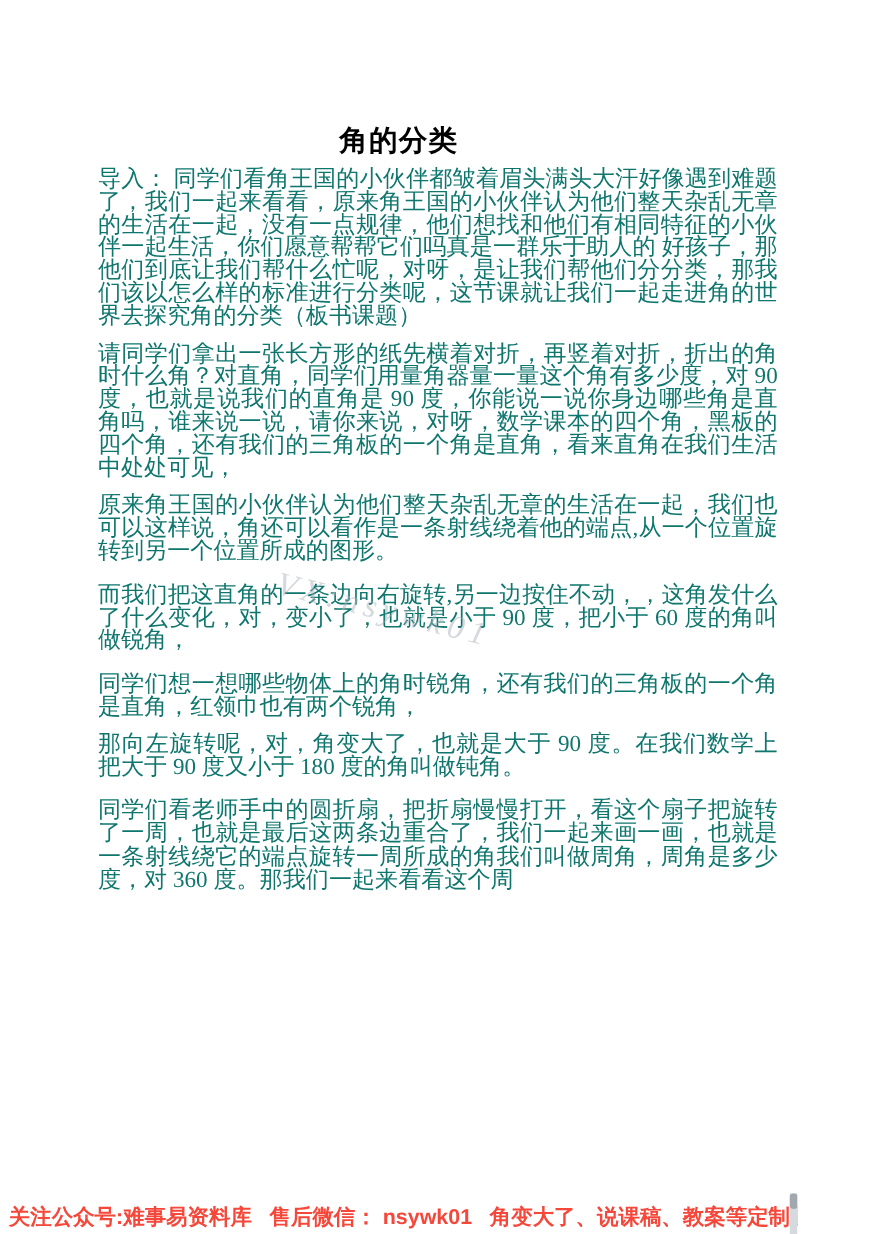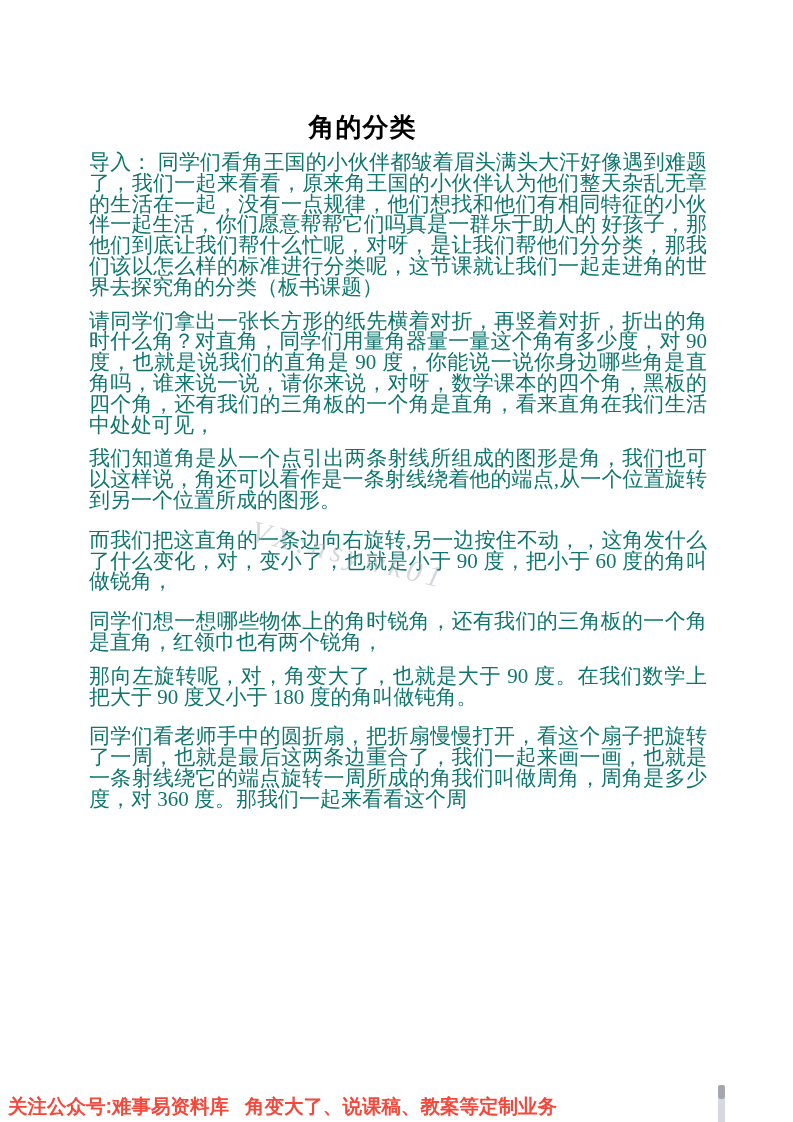--- a/index.html
+++ b/index.html
@@ -94,31 +94,32 @@
 </head>
 <body>
 
 <div class="page">
 
   <div class="doc-title">角的分类</div>
 
   <div class="doc-body">
     <p>导入：  同学们看角王国的小伙伴都皱着眉头满头大汗好像遇到难题了，我们一起来看看，原来角王国的小伙伴认为他们整天杂乱无章的生活在一起，没有一点规律，他们想找和他们有相同特征的小伙伴一起生活，你们愿意帮帮它们吗真是一群乐于助人的 好孩子，那他们到底让我们帮什么忙呢，对呀，是让我们帮他们分分类，那我们该以怎么样的标准进行分类呢，这节课就让我们一起走进角的世界去探究角的分类（板书课题）</p>
     <p>请同学们拿出一张长方形的纸先横着对折，再竖着对折，折出的角时什么角？对直角，同学们用量角器量一量这个角有多少度，对 90 度，也就是说我们的直角是 90 度，你能说一说你身边哪些角是直角吗，谁来说一说，请你来说，对呀，数学课本的四个角，黑板的四个角，还有我们的三角板的一个角是直角，看来直角在我们生活中处处可见，</p>
-    <p class="mid-gap">我们知道角是从一个点引出两条射线所组成的图形是角，我们也可以这样说，角还可以看作是一条射线绕着他的端点,从一个位置旋转到另一个位置所成的图形。</p>
+    <p class="mid-gap">原来角王国的小伙伴认为他们整天杂乱无章的生活在一起，我们也可以这样说，角还可以看作是一条射线绕着他的端点,从一个位置旋转到另一个位置所成的图形。</p>
     <p class="mid-gap">而我们把这直角的一条边向右旋转,另一边按住不动，，这角发什么了什么变化，对，变小了，也就是小于 90 度，把小于 60 度的角叫做锐角，</p>
     <p>同学们想一想哪些物体上的角时锐角，还有我们的三角板的一个角是直角，红领巾也有两个锐角，</p>
     <p class="mid-gap">那向左旋转呢，对，角变大了，也就是大于 90 度。在我们数学上把大于 90 度又小于 180 度的角叫做钝角。</p>
     <p>同学们看老师手中的圆折扇，把折扇慢慢打开，看这个扇子把旋转了一周，也就是最后这两条边重合了，我们一起来画一画，也就是一条射线绕它的端点旋转一周所成的角我们叫做周角，周角是多少度，对 360 度。那我们一起来看看这个周</p>
   </div>
 
   <div class="watermark">VX:nsywk01</div>
 
   <div class="doc-footer">
     <span>关注公众号:难事易资料库</span>
+    <span>售后微信： nsywk01</span>
     <span>角变大了、说课稿、教案等定制业务</span>
   </div>
 
   <div class="scrollbar-strip">
     <div class="scrollbar-thumb"></div>
   </div>
 
 </div>
 
 </body></html>

